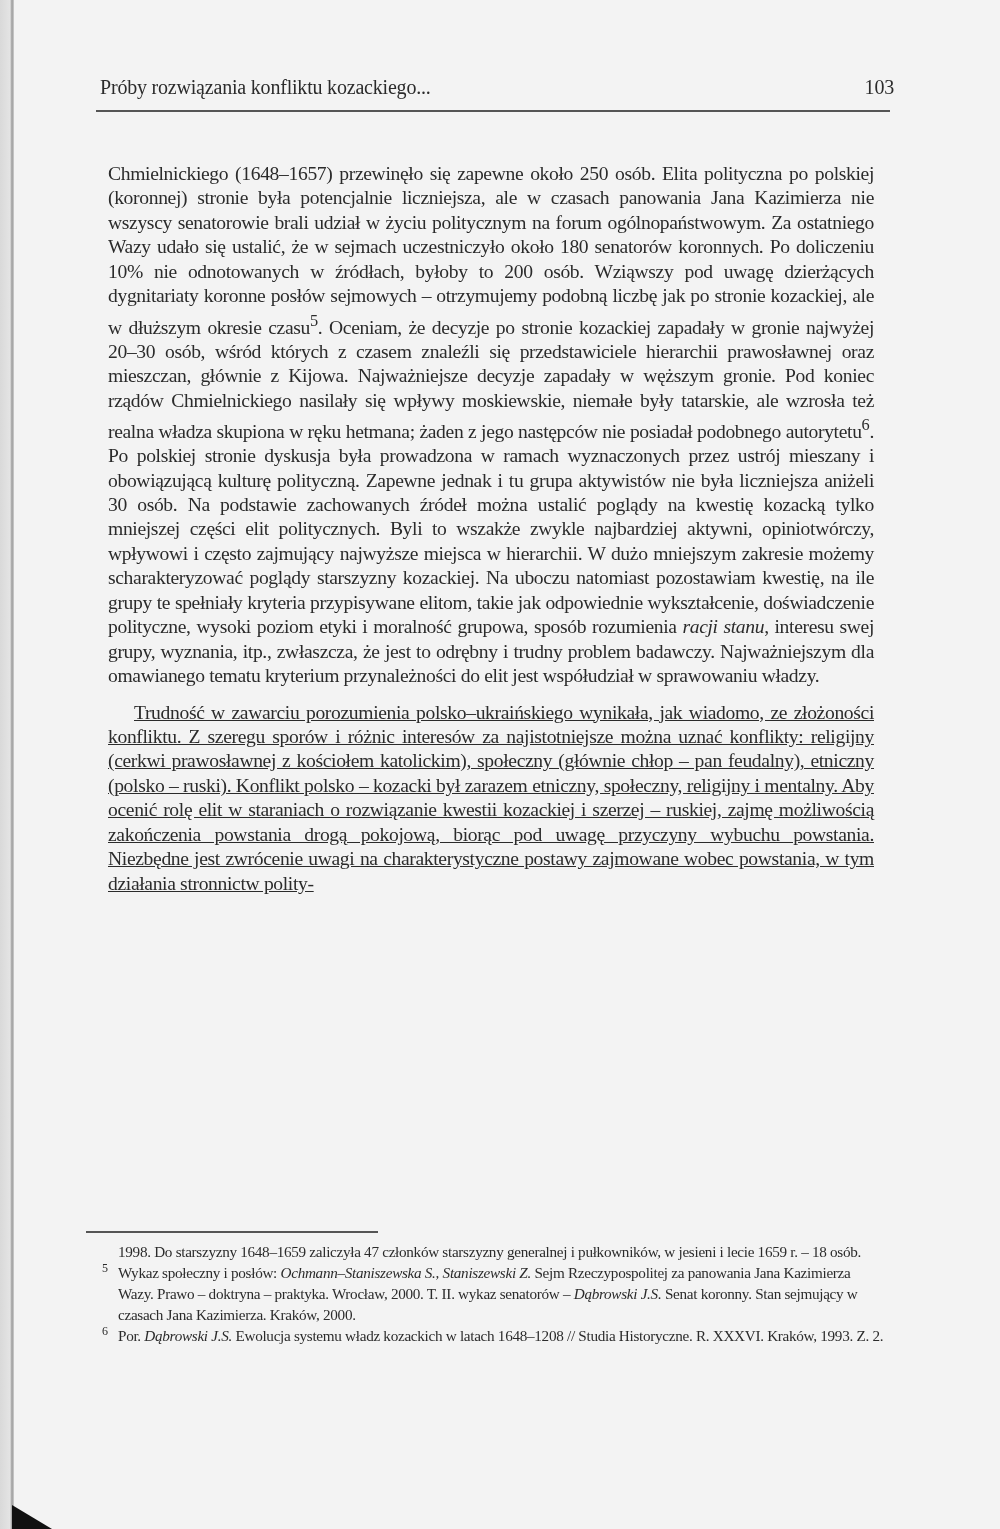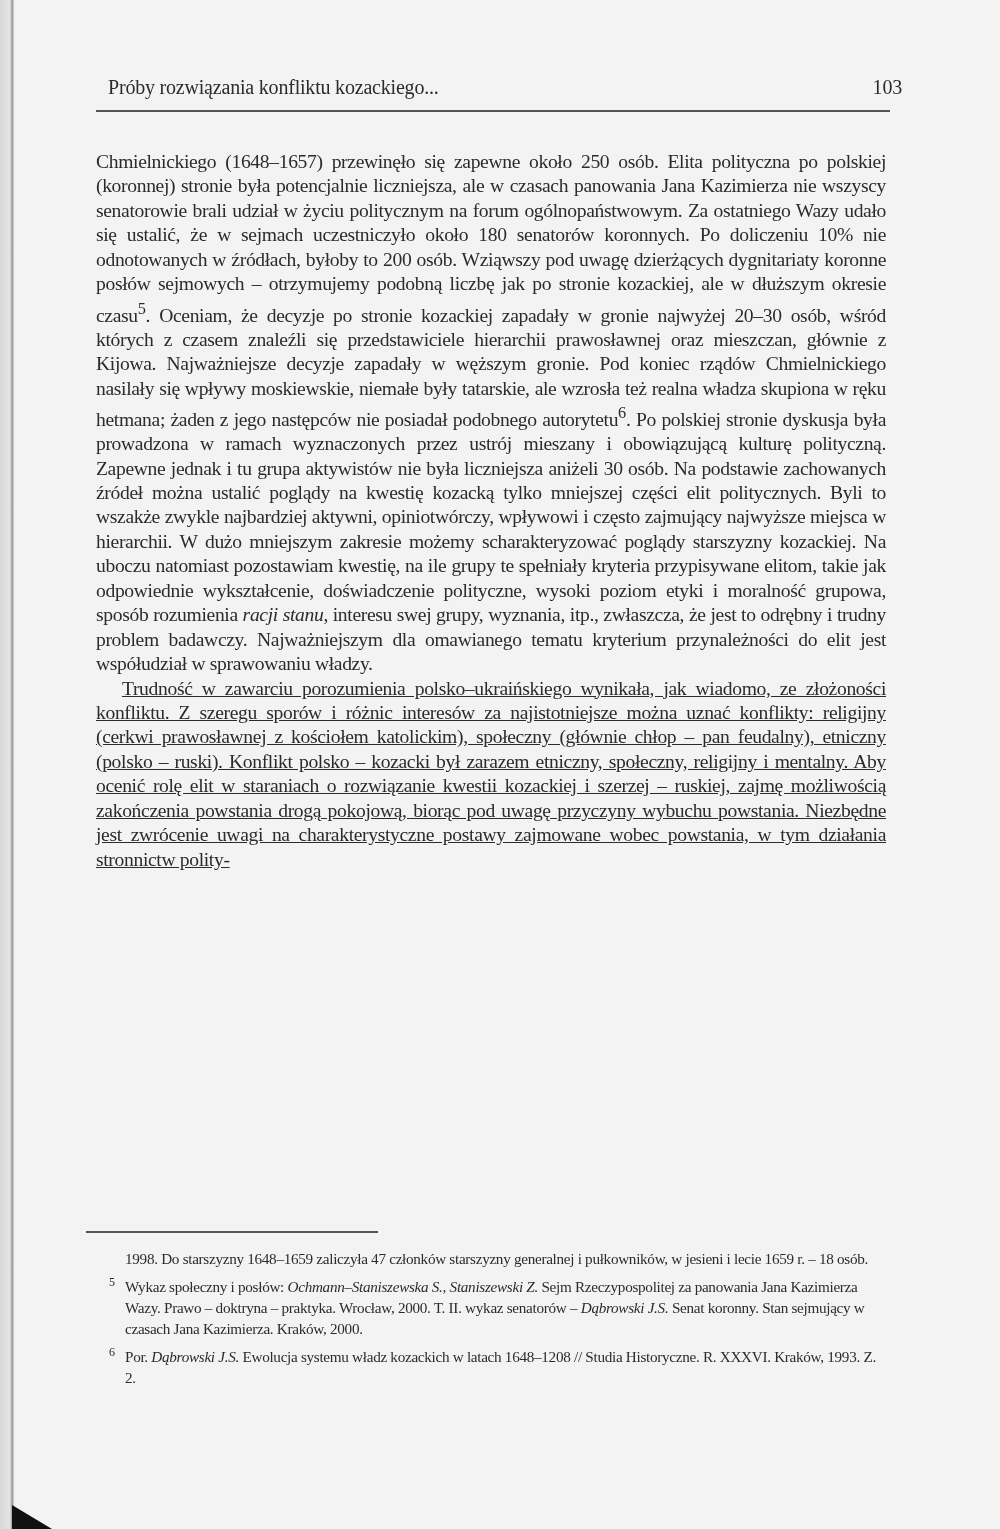--- a/index.html
+++ b/index.html
@@ -17,45 +17,45 @@
   .corner {
     position: absolute; left: 12px; bottom: 0; width: 0; height: 0;
     border-left: 40px solid #111;
     border-top: 24px solid transparent;
   }
   .page {
     position: absolute; left: 14px; top: 0; width: 986px; height: 1529px;
     background: #f3f3f3;
   }
   .header {
-    position: absolute; left: 108px; top: 76px; width: 794px;
+    position: absolute; left: 100px; top: 76px; width: 794px;
     display: flex; justify-content: space-between;
     font-size: 20px; letter-spacing: -0.2px;
   }
   .header-rule {
     position: absolute; left: 96px; top: 110px; width: 794px; height: 0;
     border-top: 2px solid #555;
   }
   .body-text {
     position: absolute; left: 96px; top: 150px; width: 790px;
     font-size: 19.6px; line-height: 24.45px;
     text-align: justify;
     letter-spacing: -0.35px;
   }
-  .body-text p { margin: 0; }
+  .body-text p { margin: 12px; }
   .body-text p.indent { text-indent: 26px; text-decoration: underline; }
   .fn-rule {
     position: absolute; left: 86px; top: 1231px; width: 292px; height: 0;
     border-top: 2px solid #555;
   }
   .footnotes {
     position: absolute; left: 118px; top: 1241px; width: 770px;
     font-size: 15.2px; line-height: 21px; letter-spacing: -0.3px;
   }
-  .fn { position: relative; margin: 7px; }
+  .fn { position: relative; margin: 0; }
   .fn sup { position: absolute; left: -16px; top: -4px; font-size: 12px; }
   .it { font-style: italic; }
 </style>
 </head>
 <body>
 
 <div class="edge"></div>
 <div class="page"></div>
 <div class="corner"></div>
 

